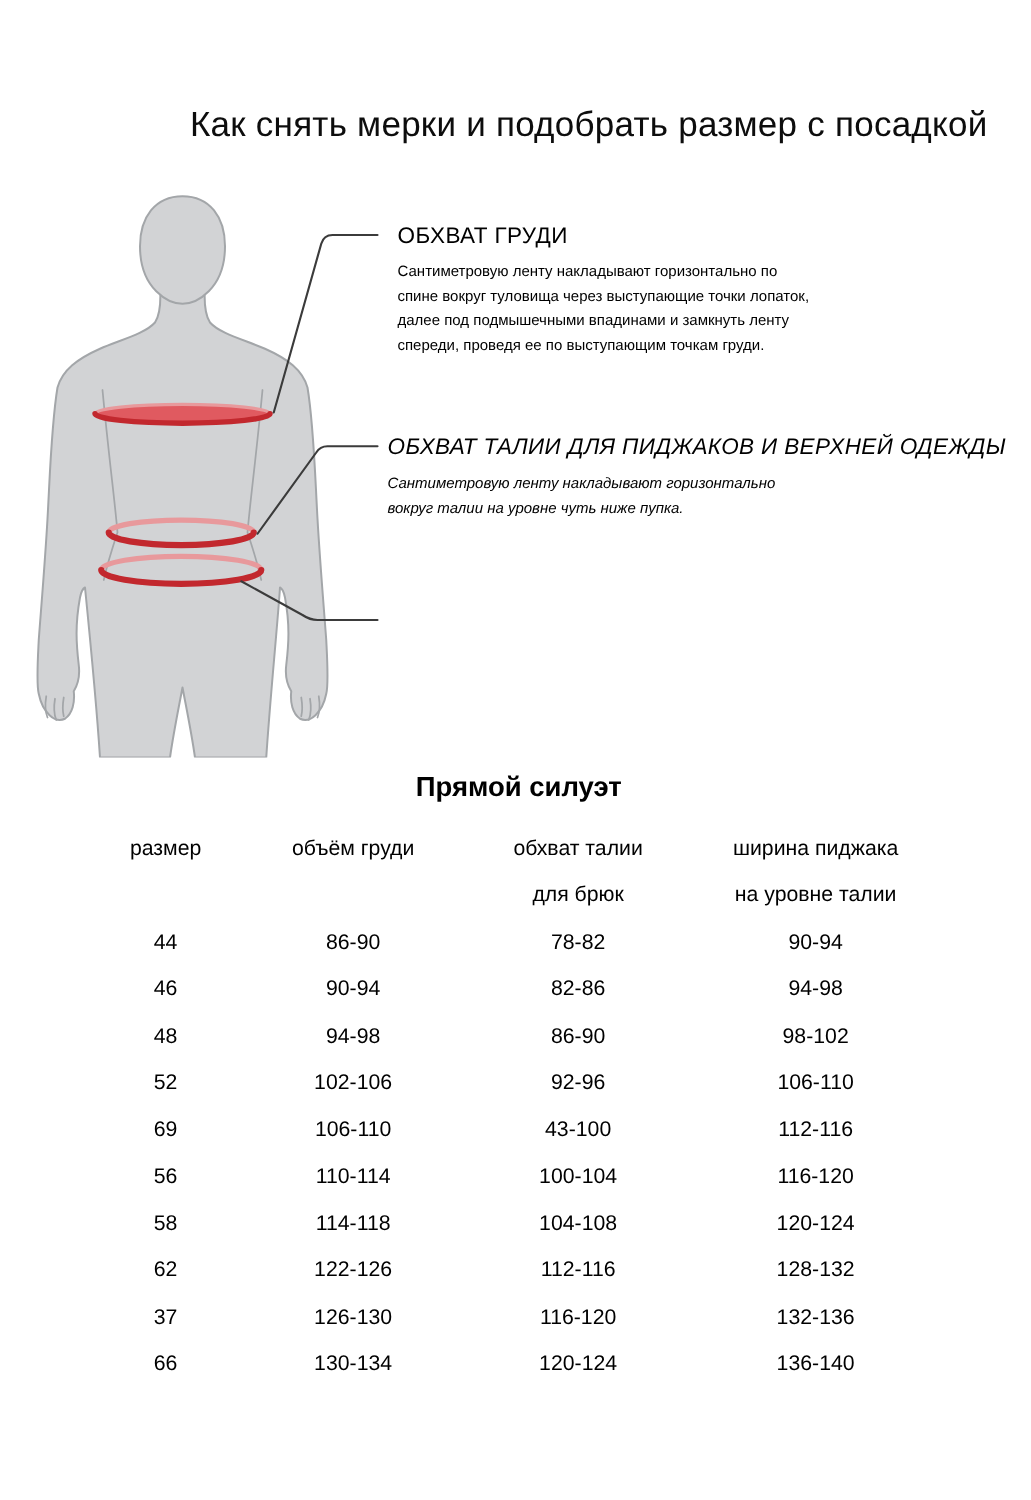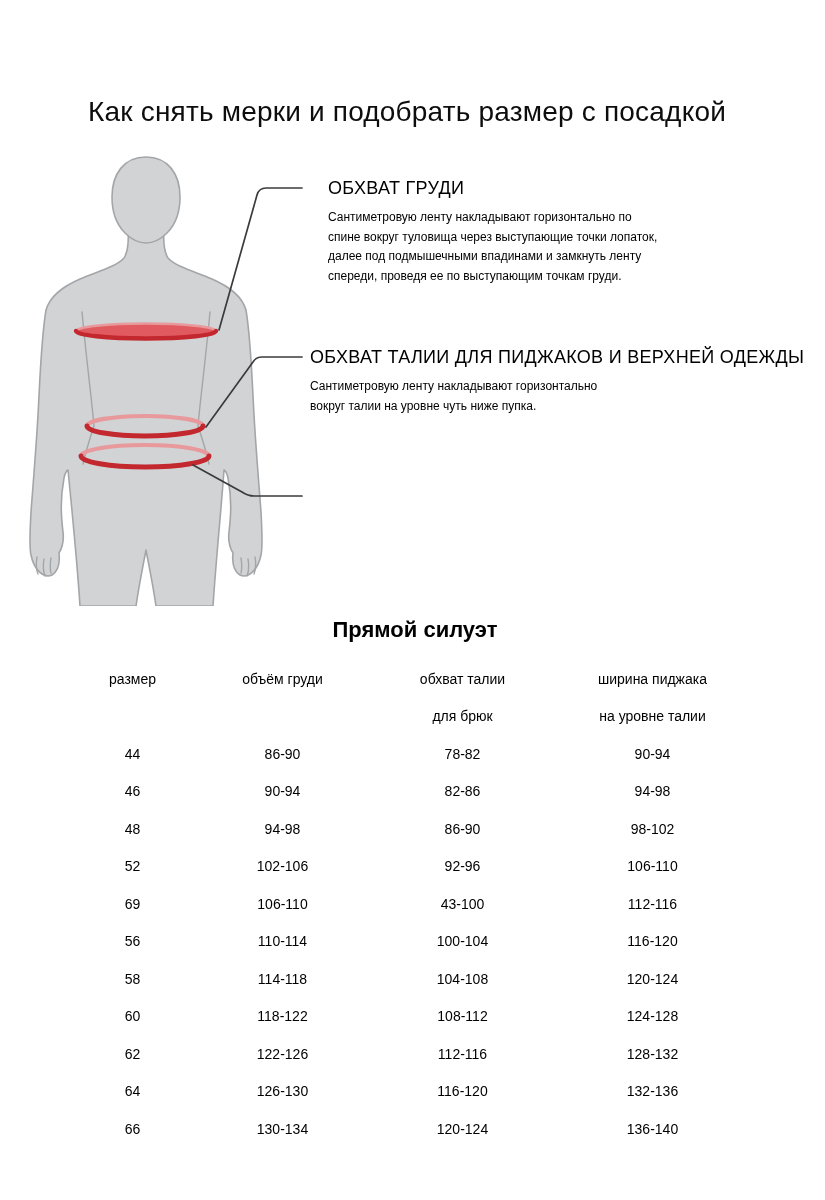--- a/index.html
+++ b/index.html
@@ -8,21 +8,21 @@
     background:#ffffff;
     font-family:"Liberation Sans","DejaVu Sans",sans-serif;
     color:#111;
     position:relative;
     overflow:hidden;
   }
   .page { position:absolute; inset:0; width:825px; height:1200px; }
 
   .page-title {
     position:absolute; top:84px; left:0; width:790px;
-    margin:12px; text-align:center;
+    margin:0; text-align:right;
     font-size:28px; font-weight:400; line-height:32px;
     letter-spacing:0.2px; color:#0d0d0d;
   }
 
   .figure-svg { position:absolute; top:0; left:0; width:825px; height:612px; }
 
   .fig-body  { fill:var(--body-fill); stroke:var(--body-outline); stroke-width:1.6; stroke-linejoin:round; }
   .fig-line  { fill:none; stroke:var(--body-outline); stroke-width:1.4; stroke-linecap:round; }
   .chest-fill{ fill:var(--chest-fill); stroke:none; }
   .band-top    { fill:none; stroke:var(--band-light); stroke-width:4.2; stroke-linecap:round; }
@@ -34,41 +34,41 @@
   .annot { position:absolute; }
   .annot-heading {
     font-size:18px; font-weight:400; line-height:22px;
     letter-spacing:0.3px; color:#000;
   }
   .annot-body {
     margin:9px 0 0 0;
     font-size:12px; line-height:19.5px; color:#000;
     white-space:pre-line;
   }
-  .annot-chest    { left:328px; top:177px; width:460px; }
-  .annot-waist    { left:310px; top:346px; width:515px; }
+  .annot-chest    { left:318px; top:177px; width:460px; }
+  .annot-waist    { left:310px; top:346px; width:515px;font-style:italic; }
   .annot-trousers { left:310px; top:488px; width:475px; }
 
   .table-title {
     position:absolute; top:617px; left:0; width:830px; margin:0;
     text-align:center; font-size:22px; font-weight:700; color:#000;
   }
 
   .size-table {
     position:absolute; top:660px; left:80px; width:680px;
     border-collapse:collapse; table-layout:fixed;
   }
   .size-table col.c1 { width:105px; }
   .size-table col.c2 { width:195px; }
   .size-table col.c3 { width:165px; }
   .size-table col.c4 { width:215px; }
   .size-table th, .size-table td {
     height:37.5px; padding:0;
     text-align:center; vertical-align:middle;
-    font-size:14px; font-weight:400; color:#000;
+    font-size:17px; font-weight:400; color:#000;
     border:none;
   }
 </style>
 </head>
 <body>
 
 <div class="page">
 
   <h1 class="page-title">Как снять мерки и подобрать размер с посадкой</h1>
 
@@ -224,33 +224,27 @@
           <td>100-104</td>
           <td>116-120</td>
         </tr>
         <tr>
           <td>58</td>
           <td>114-118</td>
           <td>104-108</td>
           <td>120-124</td>
         </tr>
         <tr>
-          <td>60</td>
-          <td>118-122</td>
-          <td>108-112</td>
-          <td>124-128</td>
-        </tr>
-        <tr>
           <td>62</td>
           <td>122-126</td>
           <td>112-116</td>
           <td>128-132</td>
         </tr>
         <tr>
-          <td>64</td>
+          <td>37</td>
           <td>126-130</td>
           <td>116-120</td>
           <td>132-136</td>
         </tr>
         <tr>
           <td>66</td>
           <td>130-134</td>
           <td>120-124</td>
           <td>136-140</td>
         </tr>

